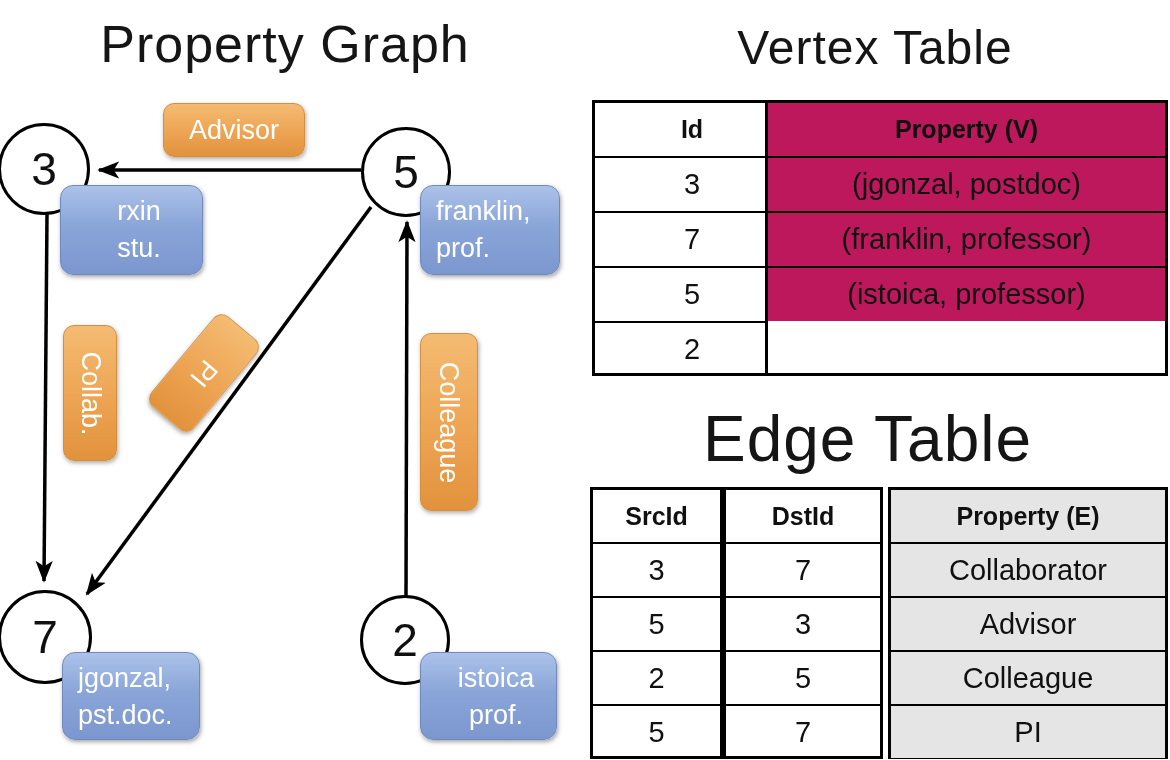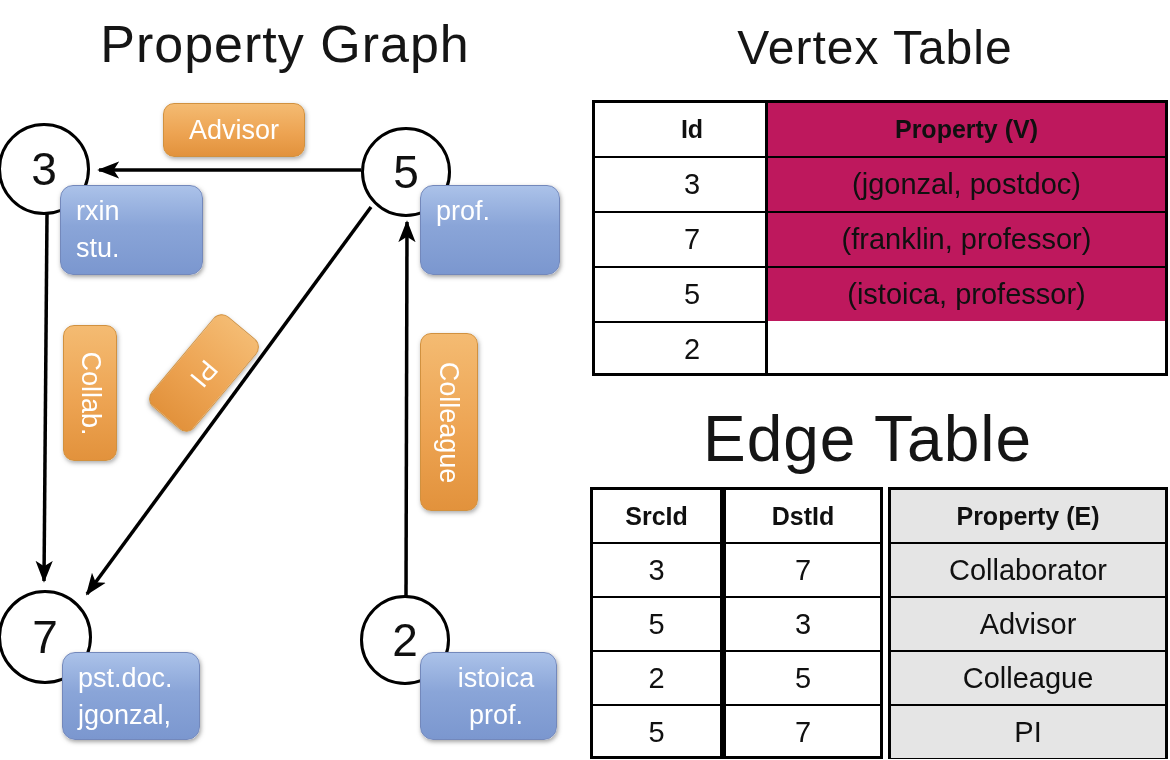--- a/index.html
+++ b/index.html
@@ -33,21 +33,21 @@
     background:linear-gradient(180deg,#f4bb72 0%,#eda453 55%,#e2923c 100%);
     border:1.5px solid #d1913f;box-shadow:1px 2px 4px rgba(90,90,90,.5);
     display:flex;align-items:center;justify-content:center;
     font-size:27px;box-sizing:border-box;
   }
   .vtext{transform:rotate(90deg);white-space:nowrap;}
   #badge-advisor{left:163px;top:103px;width:142px;height:54px;}
   #badge-collab {left:63px;top:325px;width:54px;height:136px;}
   #badge-colleague{left:420px;top:333px;width:58px;height:178px;}
   #badge-pi{left:176px;top:314px;width:56px;height:118px;transform:rotate(40deg);}
-  #box-rxin{left:60px;top:185px;width:143px;height:90px;}
+  #box-rxin{left:60px;top:185px;width:143px;height:90px;text-align:center;}
   #box-franklin{left:420px;top:185px;width:140px;height:90px;}
   #box-jgonzal{left:62px;top:652px;width:138px;height:88px;}
   #box-istoica{left:420px;top:652px;width:137px;height:88px;text-align:center;}
   #node-3{left:-2px;top:123px;width:92px;height:92px;}
   #node-5{left:361px;top:127px;width:90px;height:90px;}
   #node-7{left:-2px;top:590px;width:94px;height:94px;}
   #node-2{left:360px;top:595px;width:90px;height:90px;}
   
   .tcol{position:absolute;border:3px solid #000;box-sizing:border-box;background:#fff;}
   .tcell{
@@ -99,25 +99,26 @@
   </div>
   <div class="node" id="node-2">
     <span>2</span>
   </div>
 
   <div class="pbox" id="box-rxin">
     <div>rxin</div>
     <div>stu.</div>
   </div>
   <div class="pbox" id="box-franklin">
+    <div>franklin,</div>
     <div>prof.</div>
   </div>
   <div class="pbox" id="box-jgonzal">
+    <div>jgonzal,</div>
     <div>pst.doc.</div>
-    <div>jgonzal,</div>
   </div>
   <div class="pbox" id="box-istoica">
     <div>istoica</div>
     <div>prof.</div>
   </div>
 
   <div class="badge" id="badge-advisor">
     <span>Advisor</span>
   </div>
   <div class="badge" id="badge-collab">

